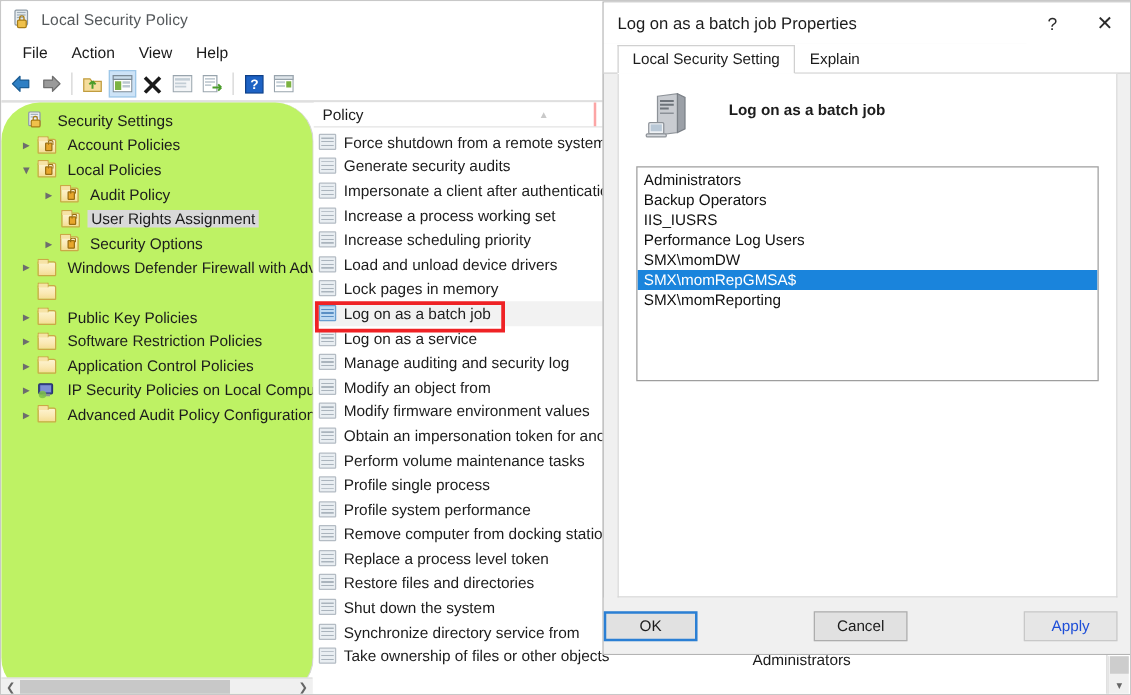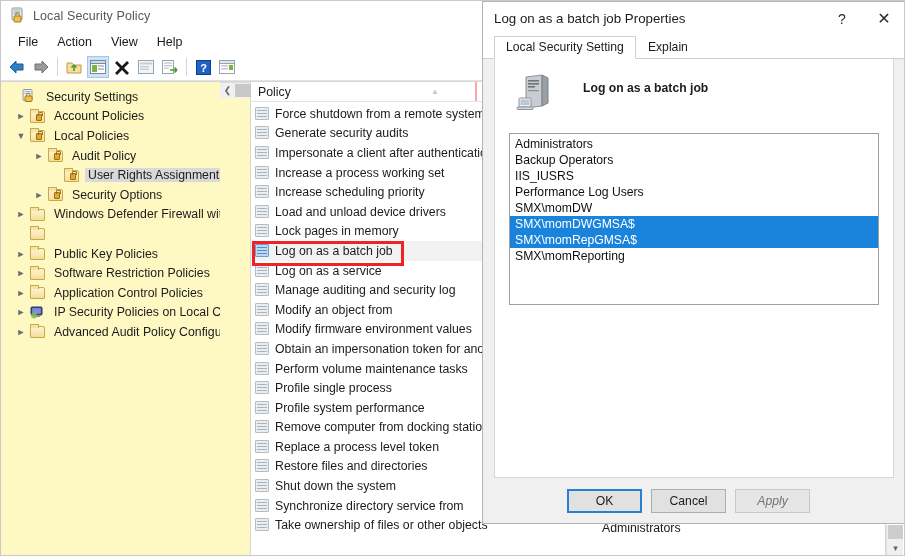--- a/index.html
+++ b/index.html
@@ -89,25 +89,26 @@
     flex: 1 1 auto;
     display: flex;
     min-height: 0;
     border-top: 1px solid #d6d6d6;
   }
 
   
   .tree-pane {
     width: 250px;
     flex: 0 0 250px;
-    background: #fef9c3;
+    background: #bef264;
     border-right: 1px solid #d6d6d6;
     display: flex;
-    flex-direction: row;
-    position: relative;
+    flex-direction: column;
+    position: relative;
+    border-radius: 31px;
   }
   .tree-body {
     flex: 1 1 auto;
     overflow: hidden;
     padding-top: 5px;
     position: relative;
   }
   .tree-row {
     height: 19.6px;
     display: flex;
@@ -414,38 +415,38 @@
   }
   .btn.wide { width: 156px; }
   .btn.mid { width: 86px; }
 
   .dlg-footer {
     height: 45px;
     flex: 0 0 45px;
     background: #f0f0f0;
     display: flex;
     align-items: center;
-    justify-content: center;
+    justify-content: space-between;
     padding-right: 11px;
     gap: 9px;
   }
   .btn-footer {
     width: 75px; height: 24px;
     font-size: 12.2px;
     font-family: "Liberation Sans", sans-serif;
     background: #e1e1e1;
     border: 1px solid #adadad;
     color: #1c1c1c;
     cursor: default;
   }
   .btn-footer.primary {
     background: #e1e1e1;
     border: 2px solid #2a7fd4;
   }
-  .btn-footer.disabled { color: #737373; background:#e6e6e6; border-color:#c8c8c8;font-style:italic; }
+  .btn-footer.disabled { color: #1d4ed8; background:#e6e6e6; border-color:#c8c8c8; }
 
   
   .right-col {
     position: absolute;
     left: 601px; top: 520px;
     font-size: 12.3px;
     color: #1c1c1c;
     z-index: 3;
   }
   .vscroll-right {
@@ -609,21 +610,21 @@
 
           <div class="tree-row" style="padding-left:30px;">
             <span class="twisty">►</span>
             <span class="ticon">
                 <i class="folder"></i>
                 <i class="lock"></i>
               </span>
             <span class="tlabel">Audit Policy</span>
           </div>
 
-          <div class="tree-row selected" style="padding-left:46px;">
+          <div class="tree-row selected" style="padding-left:31px;">
             <span class="twisty none">►</span>
             <span class="ticon">
                 <i class="folder"></i>
                 <i class="lock"></i>
               </span>
             <span class="tlabel">User Rights Assignment</span>
           </div>
 
           <div class="tree-row" style="padding-left:30px;">
             <span class="twisty">►</span>
@@ -895,21 +896,20 @@
         </span>
         <span class="ph-name">Log on as a batch job</span>
       </div>
 
       <div class="listbox">
         <div class="lb-item">Administrators</div>
         <div class="lb-item">Backup Operators</div>
         <div class="lb-item">IIS_IUSRS</div>
         <div class="lb-item">Performance Log Users</div>
         <div class="lb-item">SMX\momDW</div>
-        <div class="lb-item selected">SMX\momDWGMSA$</div>
         <div class="lb-item selected">SMX\momRepGMSA$</div>
         <div class="lb-item">SMX\momReporting</div>
       </div>
 
 
     </div>
 
     <div class="dlg-footer">
       <button class="btn-footer primary">OK</button>
       <button class="btn-footer">Cancel</button>

